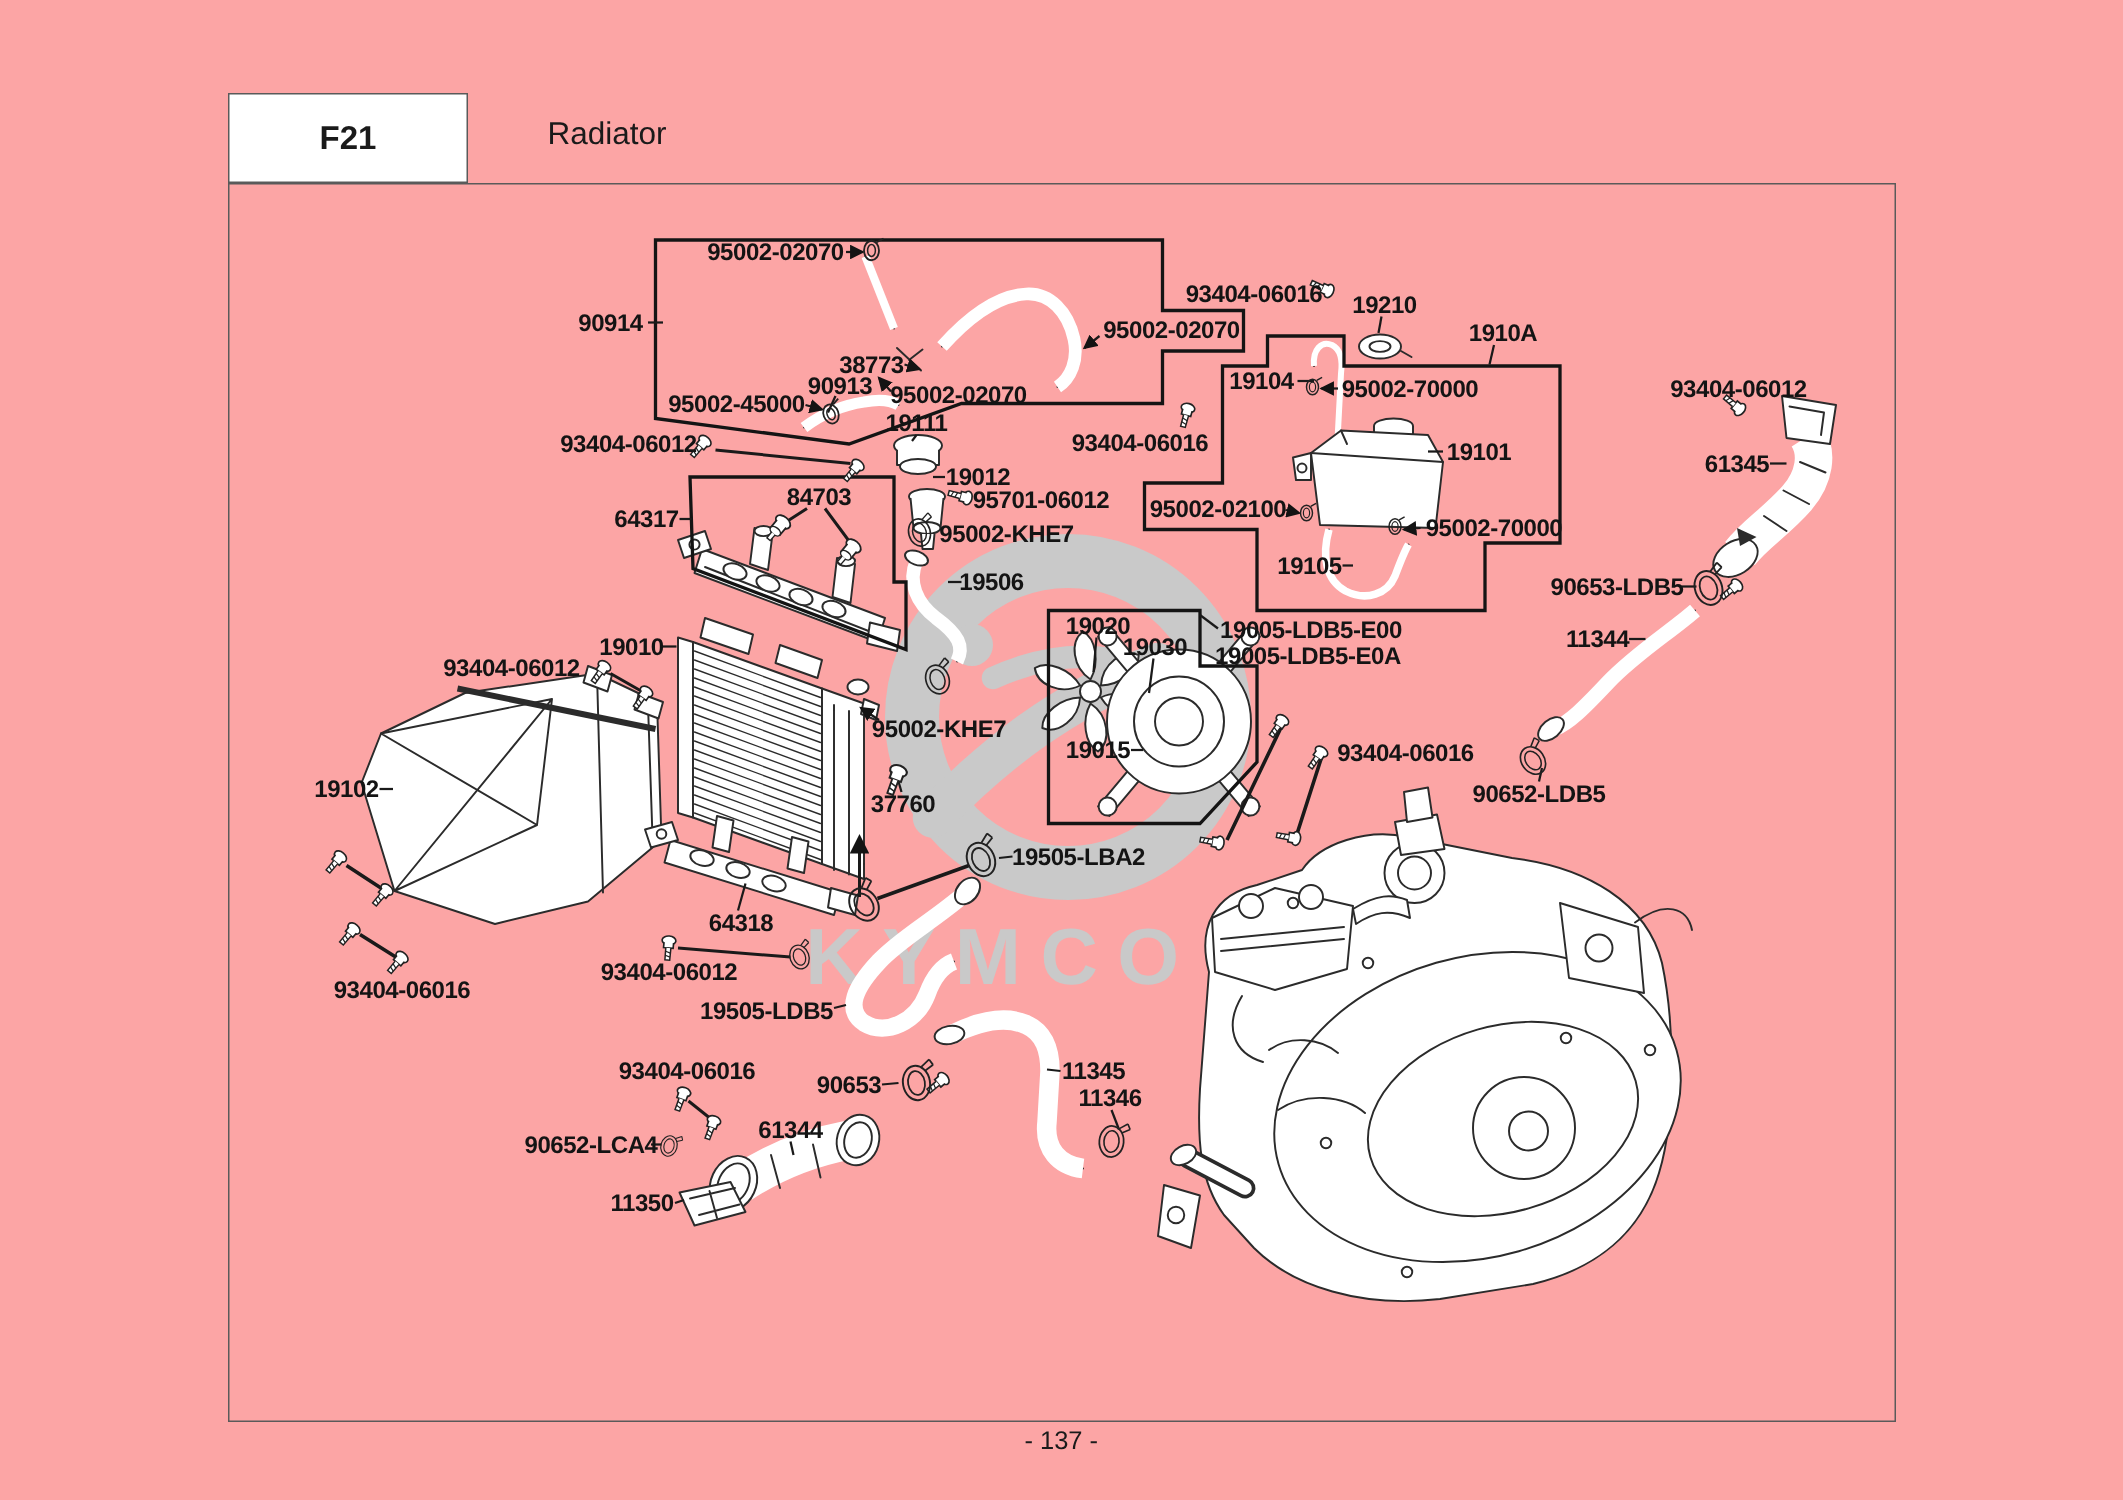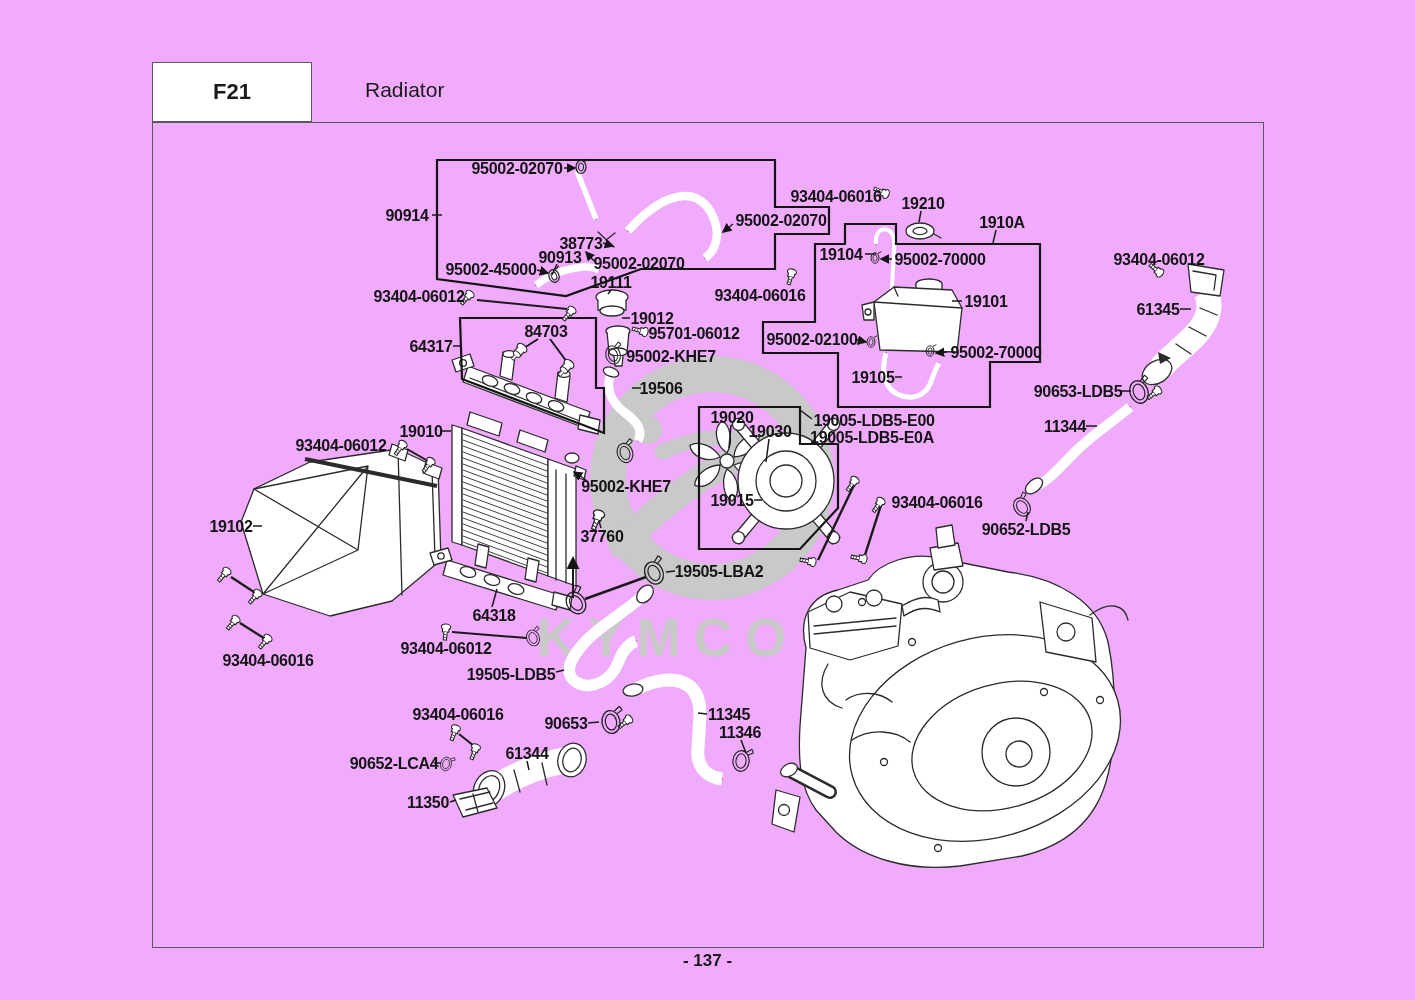--- a/index.html
+++ b/index.html
@@ -1,25 +1,25 @@
 <!DOCTYPE html>
 <html><head>
 <meta charset="utf-8">
 <style>
   html,body{margin:0;padding:0;background:#fff;}
-  #page{position:relative;width:1415px;height:1000px;background:#f0abfc;overflow:hidden;
+  #page{position:relative;width:1415px;height:1000px;background:#fca5a5;overflow:hidden;
         font-family:"Liberation Sans",sans-serif;color:#1a1a1a;}
   .hdr-code{position:absolute;left:152px;top:62px;width:158px;height:58px;border:1.6px solid #5a5a5a;
         background:#fff;display:flex;align-items:center;justify-content:center;
         font-size:22px;font-weight:bold;z-index:5;}
   .hdr-title{position:absolute;left:365px;top:78px;font-size:21px;font-weight:normal;z-index:5;}
   .main-frame{position:absolute;left:152px;top:122px;width:1110px;height:824px;
         border:1.6px solid #5a5a5a;z-index:1;}
   .page-num{position:absolute;left:0;top:951px;width:1415px;text-align:center;
-        font-size:17px;font-weight:bold;z-index:5;}
+        font-size:17px;font-weight:normal;z-index:5;}
   svg#art{position:absolute;left:0;top:0;z-index:3;}
   .ln{stroke:#1a1a1a;stroke-width:1.5;fill:none;}
   .box{stroke:#141414;stroke-width:2.2;fill:none;}
   .part{stroke:#2b2b2b;stroke-width:1.3;fill:#fff;stroke-linejoin:round;}
   .po{stroke:#2b2b2b;stroke-width:1.3;fill:none;stroke-linejoin:round;stroke-linecap:round;}
 </style>
 </head>
 <body>
 
 <div id="page">

